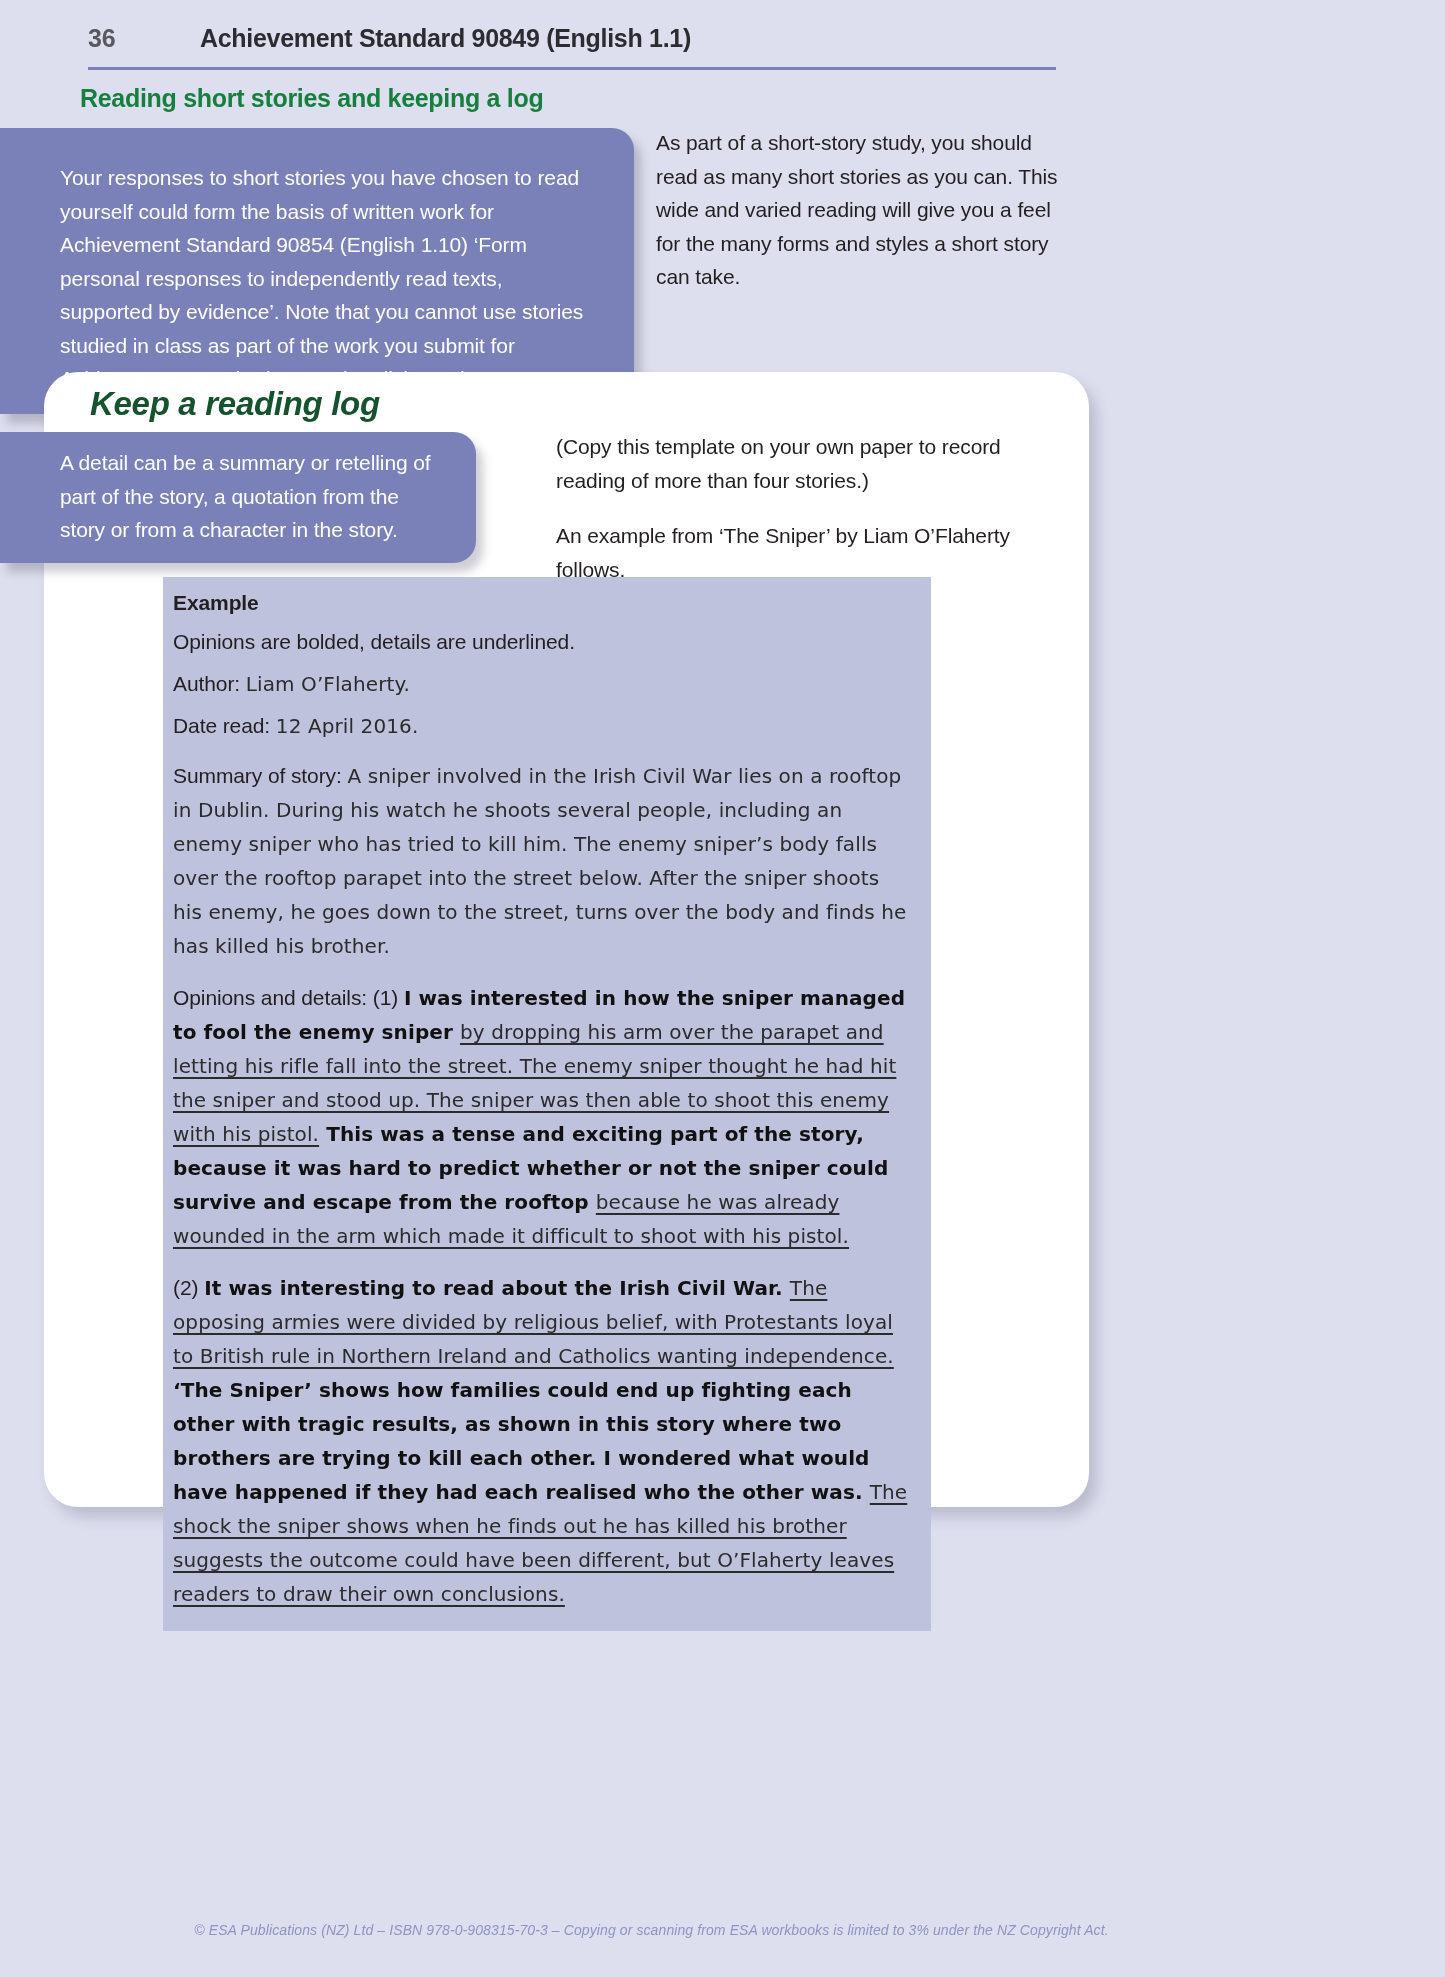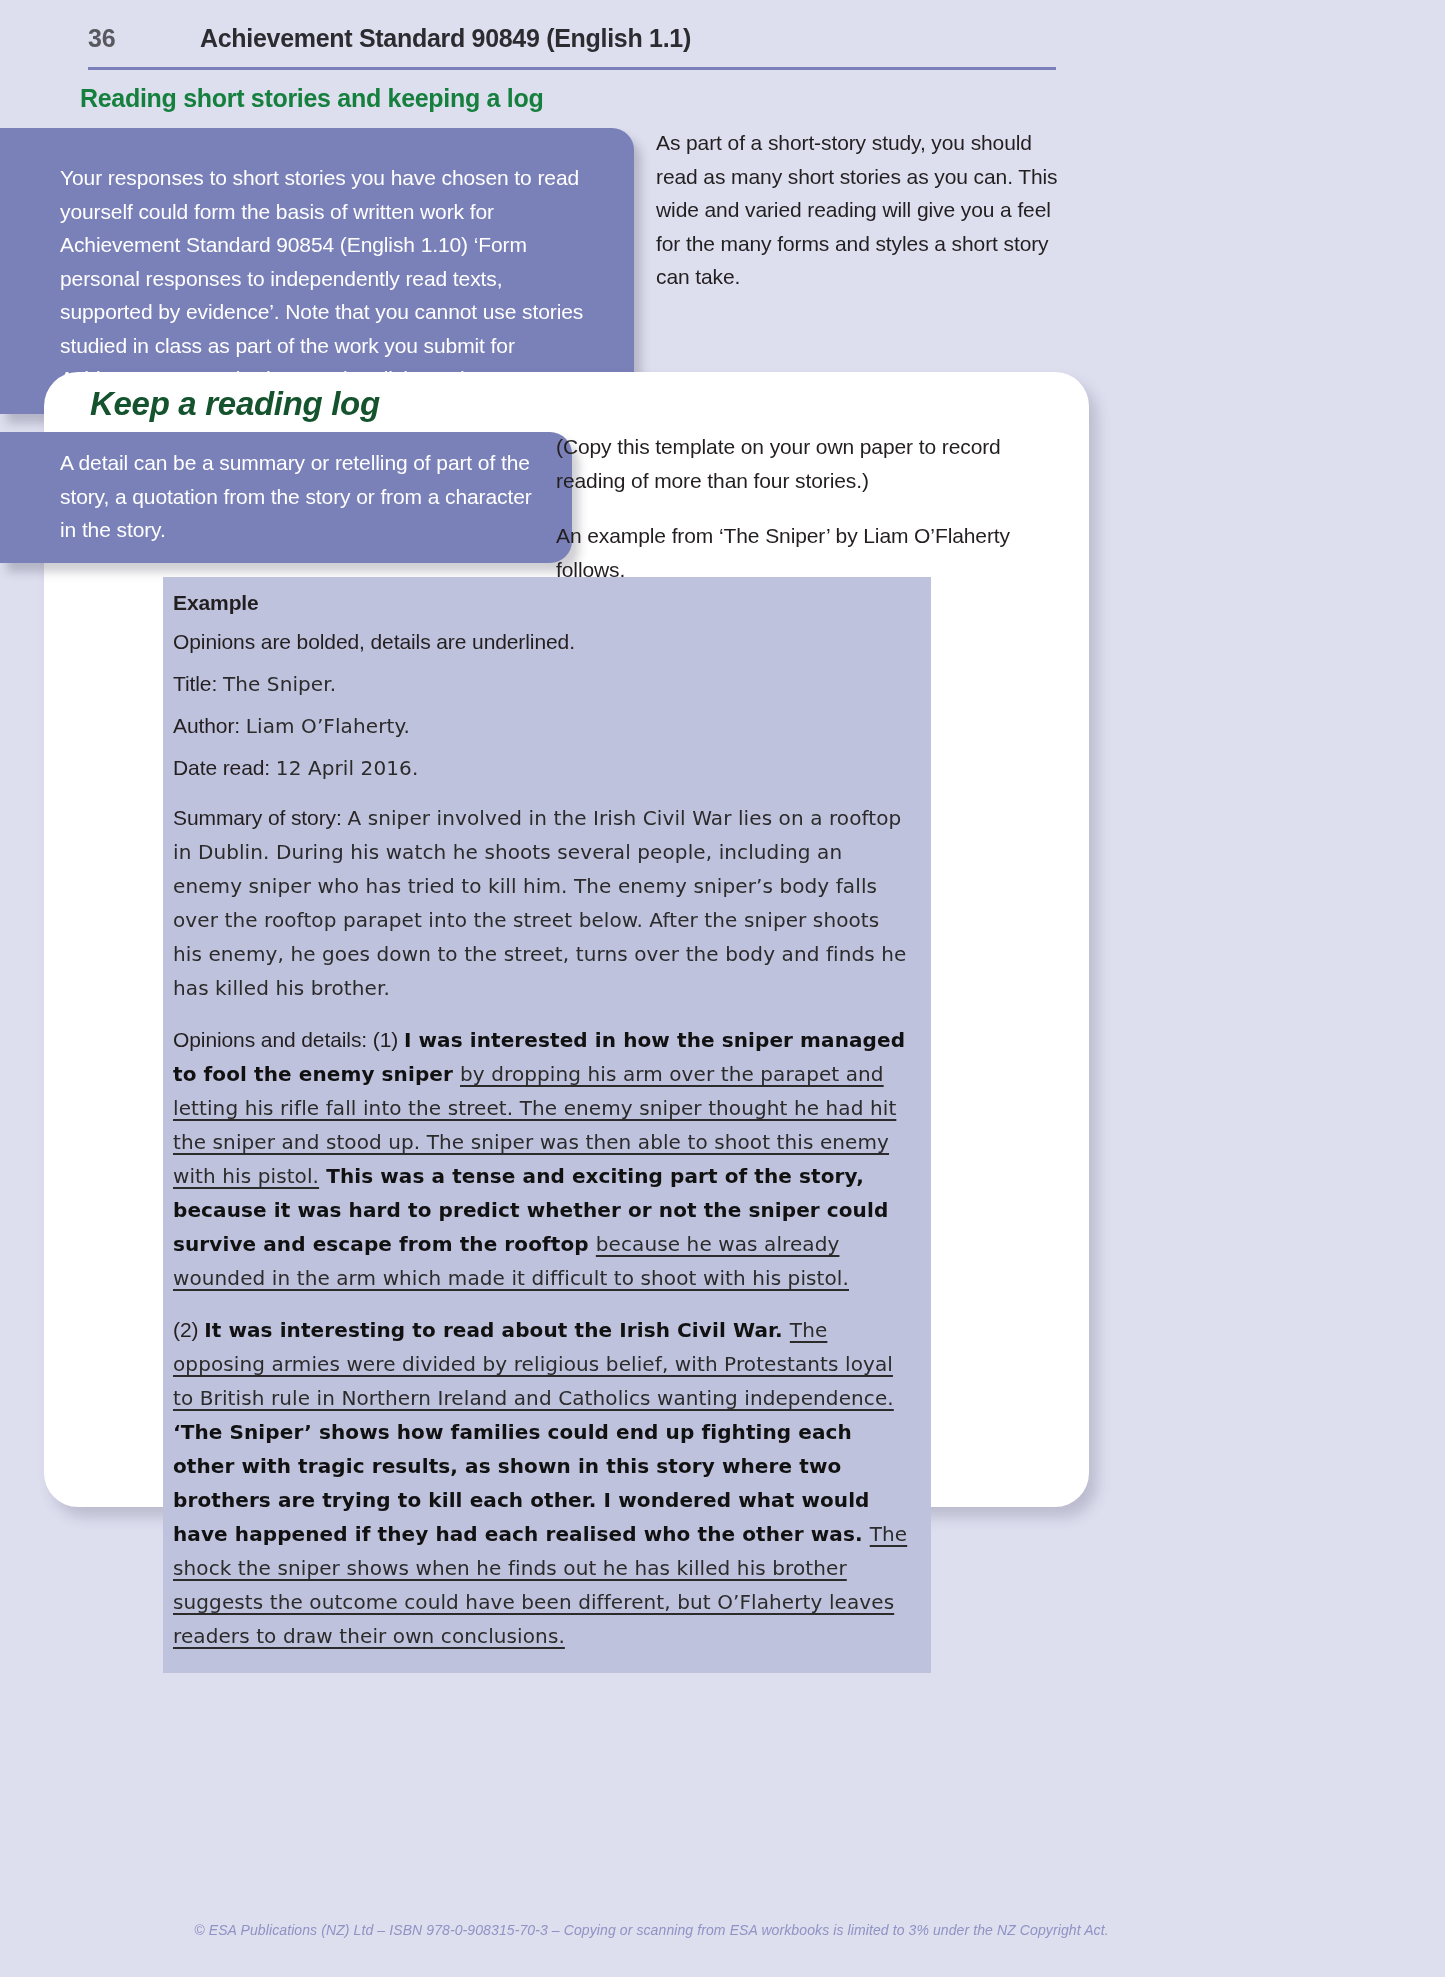--- a/index.html
+++ b/index.html
@@ -123,21 +123,21 @@
     font-style: italic;
     color: #14532d;
     letter-spacing: -0.3px;
   }
 
   
   .tipbox-2 {
     position: absolute;
     left: 0;
     top: 432px;
-    width: 572px;
+    width: 476px;
     min-height: 110px;
     background: #7a80b8;
     border-top-right-radius: 22px;
     border-bottom-right-radius: 22px;
     box-shadow: 7px 9px 10px rgba(60,60,80,0.25);
     box-sizing: border-box;
     padding: 14px 34px 16px 60px;
   }
   .tipbox-2 p {
     margin: 0;
@@ -262,24 +262,20 @@
 
 <div class="card-notes">
   <p>(Copy this template on your own paper to record reading of more than four stories.)</p>
   <p>An example from ‘The Sniper’ by Liam O’Flaherty follows.</p>
 </div>
 
 <div class="example-panel">
   <p class="ex-title">Example</p>
   <p class="ex-line">Opinions are bolded, details are underlined.</p>
 
-  <p class="ex-line">
-    <span class="lbl">Title:</span>
-    <span class="hand">The Sniper.</span>
-  </p>
 
   <p class="ex-line">
     <span class="lbl">Author:</span>
     <span class="hand">Liam O’Flaherty.</span>
   </p>
 
   <p class="ex-line">
     <span class="lbl">Date read:</span>
     <span class="hand">12 April 2016.</span>
   </p>

